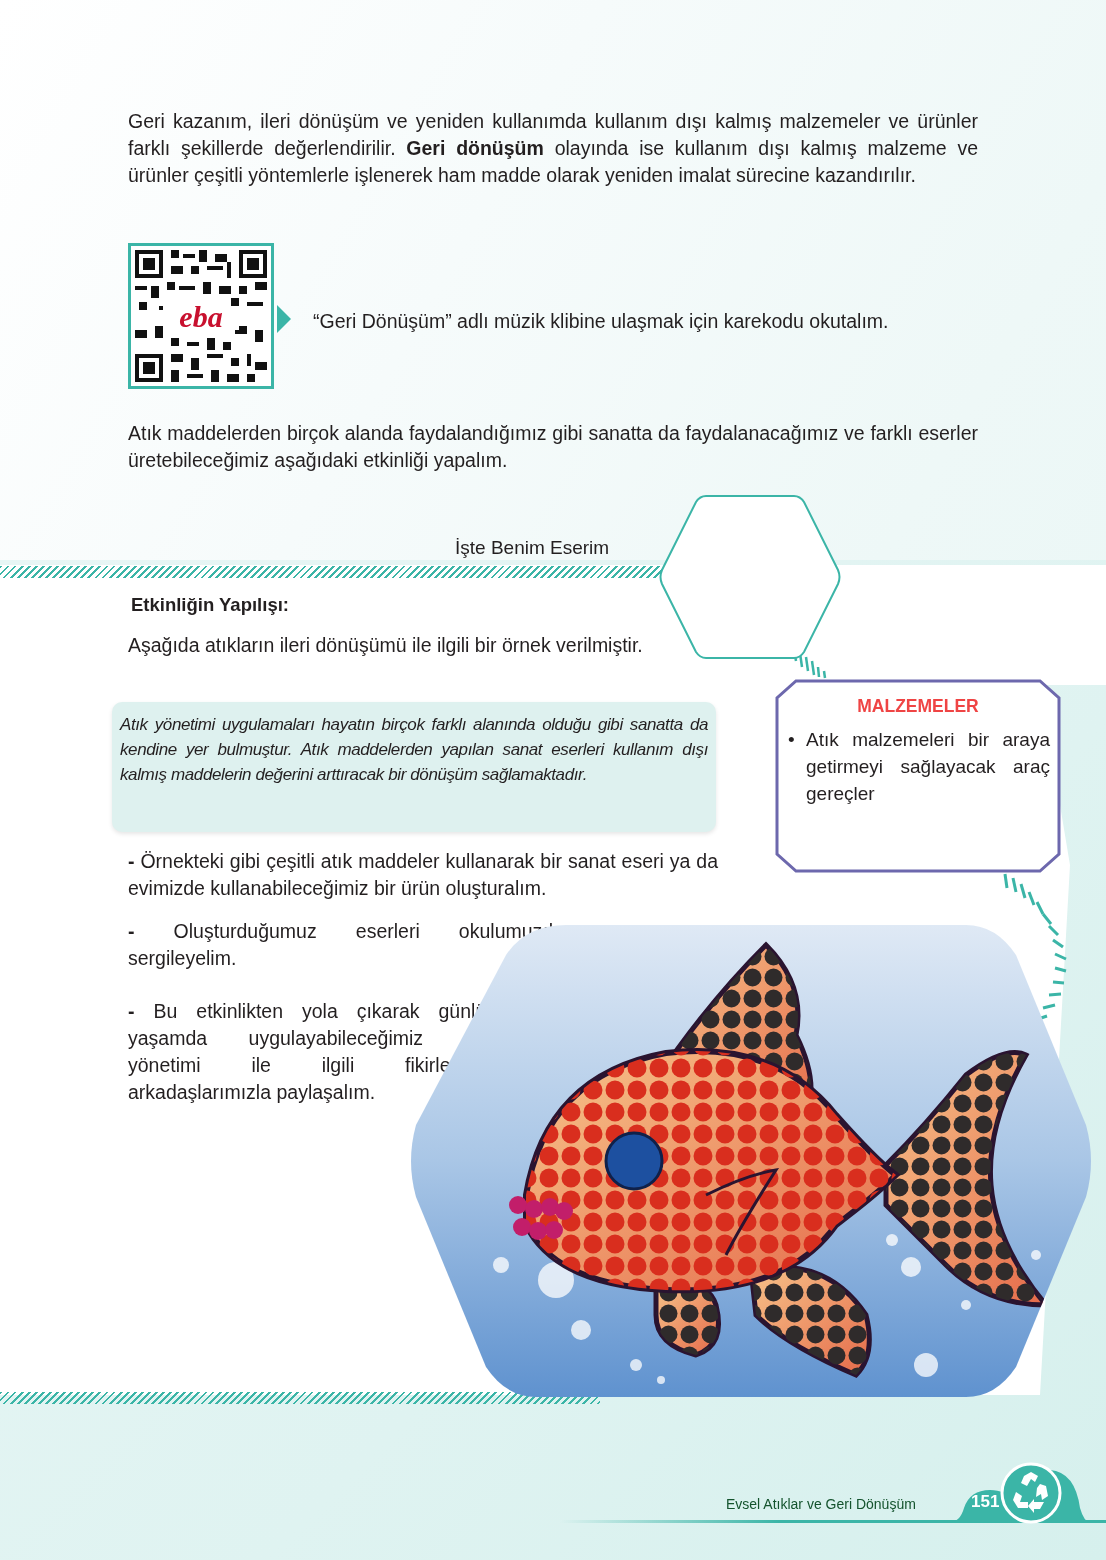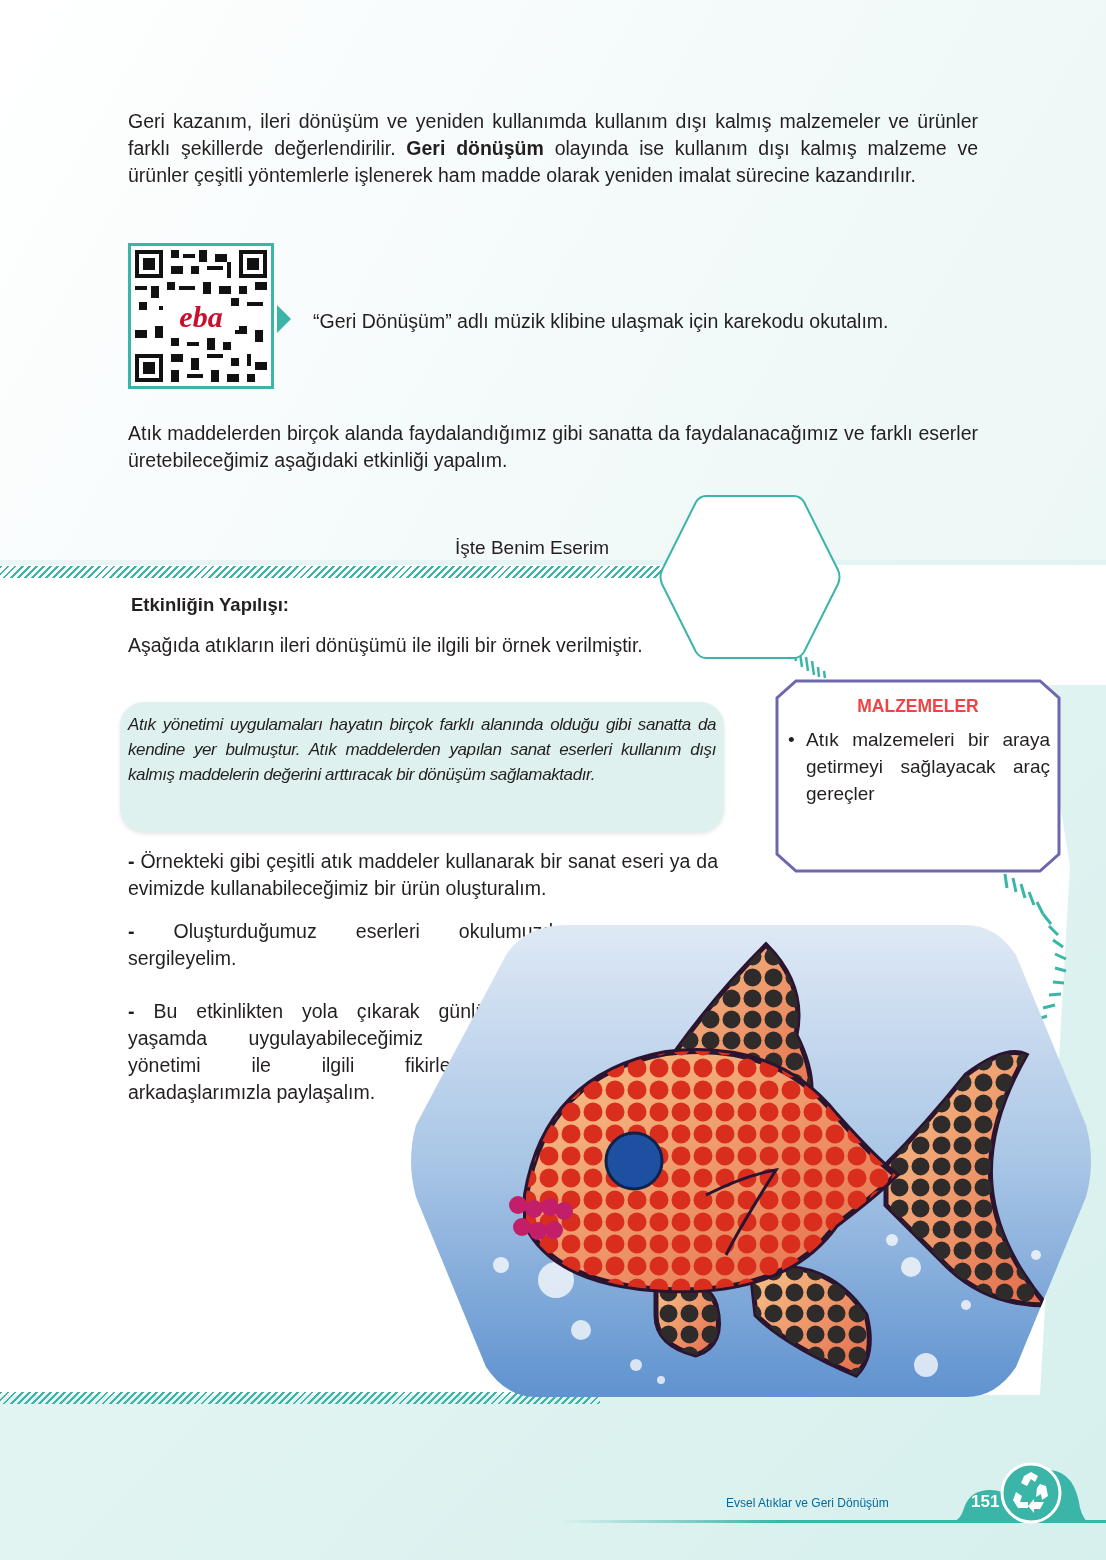--- a/index.html
+++ b/index.html
@@ -43,22 +43,22 @@
       position: absolute; left: 658px; top: 492px; width: 184px; height: 170px; z-index: 4;
     }
     .hex-text {
       position: absolute; left: 0; top: 52px; width: 100%; text-align: center;
       color: #3bb5a7; font-weight: bold; font-size: 19px; line-height: 22px;
     }
     .section-head { position: absolute; left: 131px; top: 594px; font-weight: bold; font-size: 18.5px; z-index: 3; }
     .p-howto { left: 128px; top: 632px; width: 530px; }
 
     .quote-box {
-      position: absolute; left: 120px; top: 702px; width: 604px; height: 130px;
-      background: #def1ef; border-radius: 24px; z-index: 3;
+      position: absolute; left: 112px; top: 702px; width: 604px; height: 130px;
+      background: #def1ef; border-radius: 10px; z-index: 3;
       box-shadow: 0 2px 4px rgba(0,0,0,0.10);
     }
     .quote-text {
       position: absolute; left: 8px; top: 10px; width: 588px; margin: 0;
       font-style: italic; font-size: 17px; line-height: 25px; text-align: justify;
       font-family: "Liberation Sans Narrow", "Liberation Sans", sans-serif;
       letter-spacing: -0.4px;
     }
     .bullet-dash { font-weight: bold; }
     .p-b1 { left: 128px; top: 848px; width: 590px; }
@@ -69,21 +69,21 @@
     .materials-title {
       position: absolute; left: 0; top: 18px; width: 100%; text-align: center;
       color: #ef4444; font-weight: bold; font-size: 17.5px;
     }
     .materials-list { position: absolute; left: 14px; top: 48px; width: 262px; margin: 0; padding: 0; list-style: none; }
     .materials-list li { position: relative; padding-left: 18px; font-size: 19px; line-height: 27px; text-align: justify; }
     .materials-list li::before { content: "•"; position: absolute; left: 0; top: 0; }
 
     .fish-frame { position: absolute; left: 406px; top: 925px; width: 690px; height: 472px; z-index: 3; }
 
-    .footer-text { position: absolute; left: 726px; top: 1496px; font-size: 12px; color: #0369a1; z-index: 3; }
+    .footer-text { position: absolute; left: 726px; top: 1496px; font-size: 14px; color: #14532d; z-index: 3; }
     .footer-line {
       position: absolute; left: 560px; top: 1520px; width: 546px; height: 3px; z-index: 2;
       background: linear-gradient(90deg, rgba(59,181,167,0) 0%, #3bb5a7 40%, #3bb5a7 100%);
     }
     .page-num-bump {
       position: absolute; left: 950px; top: 1468px; width: 140px; height: 54px; z-index: 2;
     }
     .page-num { position: absolute; left: 971px; top: 1492px; color: #fff; font-weight: bold; font-size: 17px; z-index: 4; }
     .recycle-badge { position: absolute; left: 1000px; top: 1462px; width: 62px; height: 62px; z-index: 4; }
   </style>

